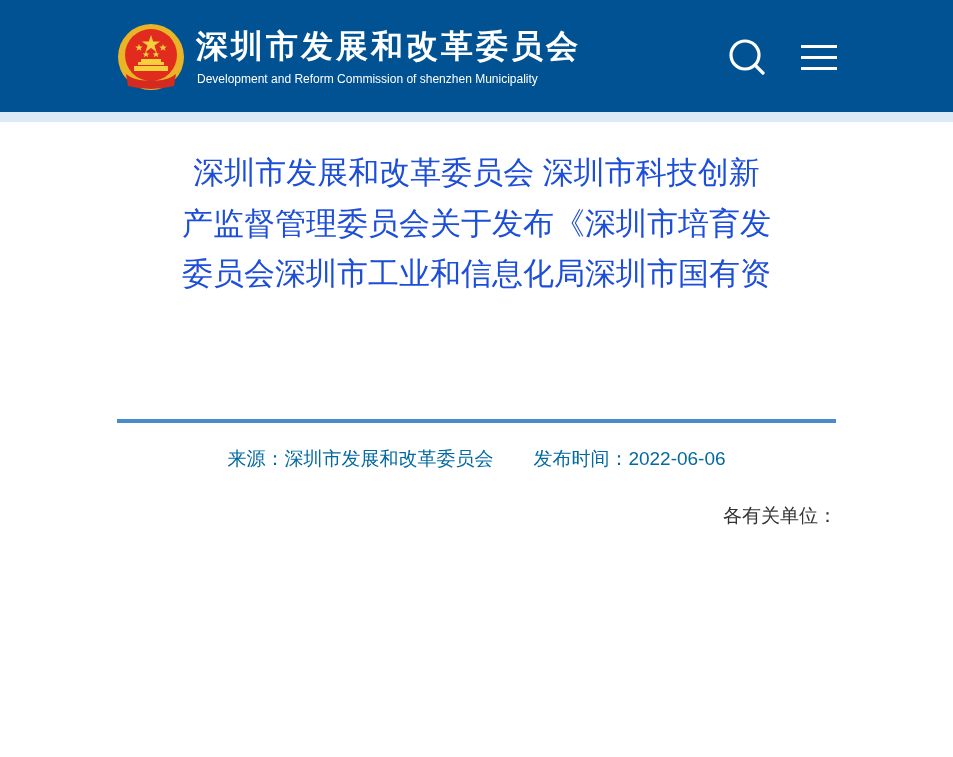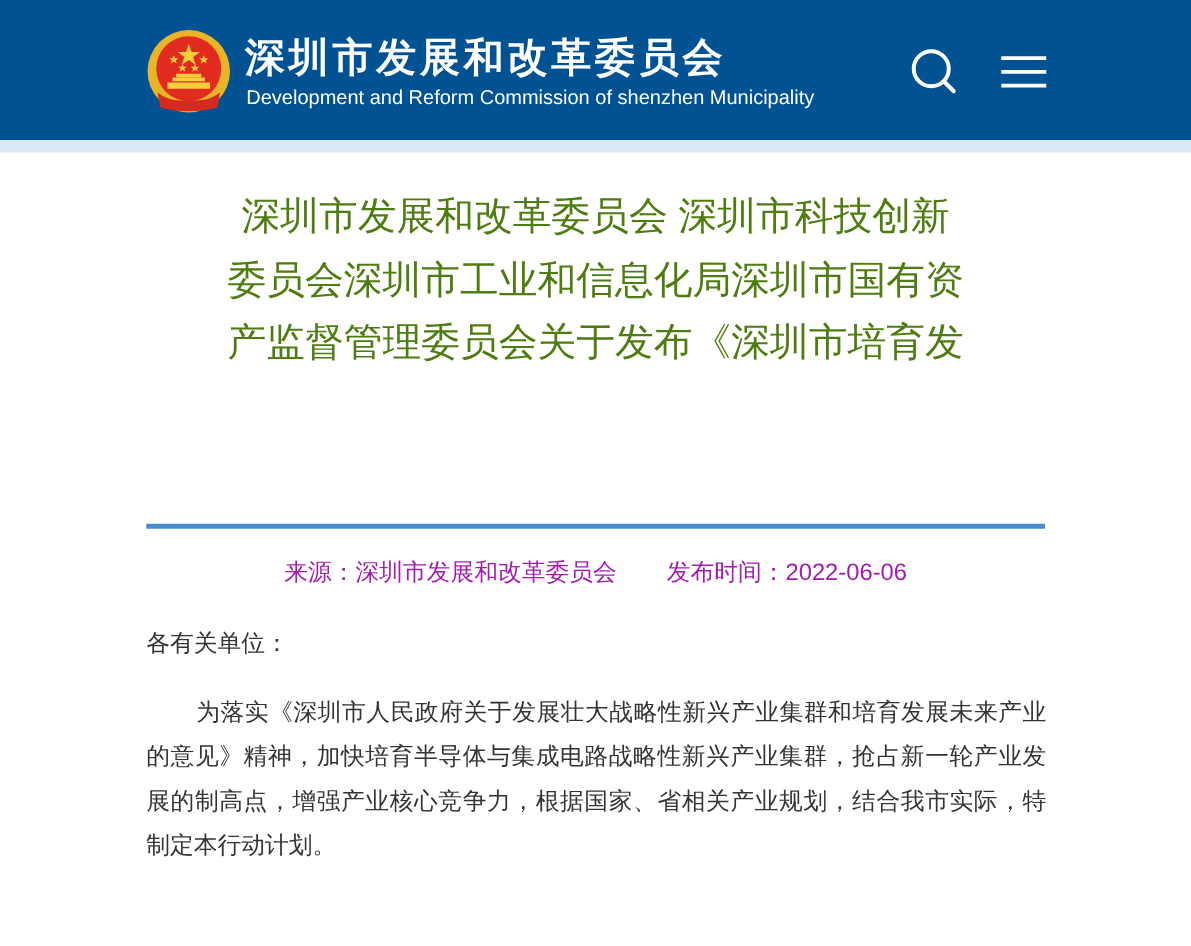--- a/index.html
+++ b/index.html
@@ -19,51 +19,51 @@
     .emblem {
       position: absolute; left: 116px; top: 22px; width: 70px; height: 70px;
     }
     .brand-cn {
       position: absolute; left: 196px; top: 26px;
       color: #ffffff; font-size: 32px; font-weight: bold; letter-spacing: 3px;
       line-height: 40px; white-space: nowrap;
     }
     .brand-en {
       position: absolute; left: 197px; top: 70px;
-      color: #ffffff; font-size: 16px; line-height: 18px; white-space: nowrap;
+      color: #ffffff; font-size: 12px; line-height: 18px; white-space: nowrap;
       font-family: "Liberation Sans", sans-serif;
     }
     .search-btn {
       position: absolute; left: 726px; top: 36px; width: 44px; height: 44px; cursor: pointer;
     }
     .menu-btn {
       position: absolute; left: 798px; top: 40px; width: 42px; height: 34px; cursor: pointer;
     }
     .title {
       position: absolute; left: 150px; top: 148px; width: 653px;
-      color: #4d7c0f; font-size: 31px; line-height: 50.5px; text-align: center;
+      color: #1d4ed8; font-size: 31px; line-height: 50.5px; text-align: center;
       font-family: "Liberation Sans", "DejaVu Sans", sans-serif;
     }
     .divider {
       position: absolute; left: 117px; top: 419px; width: 719px; height: 4px;
       background: #4a8ccb;
     }
     .meta {
       position: absolute; left: 117px; top: 446px; width: 719px; text-align: center;
-      color: #a21caf; font-size: 19px; line-height: 26px; white-space: nowrap;
+      color: #0369a1; font-size: 19px; line-height: 26px; white-space: nowrap;
       font-family: "Liberation Sans", "DejaVu Sans", sans-serif;
     }
     .meta .gap { display: inline-block; width: 40px; }
     .content {
       position: absolute; left: 117px; top: 498px; width: 720px;
       color: #333333; font-size: 19px; line-height: 35.5px;
       font-family: "Liberation Sans", "DejaVu Sans", sans-serif;
     }
     .content p { margin: 0; }
-    .salutation { margin-bottom: 0 !important; }
+    .salutation { margin-bottom: 0 !important; text-align: right; }
     .para { text-indent: 40px; margin-top: 19px !important; text-align: justify; }
     .section { text-indent: 40px; margin-top: 17px !important; }
   </style>
 </head>
 <body>
 
 <div class="header">
   <div class="emblem">
     <svg width="70" height="70" viewBox="0 0 70 70">
       <circle cx="35" cy="35" r="33" fill="#e9b526"></circle>
@@ -93,27 +93,26 @@
       <rect x="3" y="5" width="36" height="3" fill="#ffffff"></rect>
       <rect x="3" y="16" width="36" height="3" fill="#ffffff"></rect>
       <rect x="3" y="27" width="36" height="3" fill="#ffffff"></rect>
     </svg>
   </div>
 </div>
 <div class="strip"></div>
 
 <div class="title">
   <div>深圳市发展和改革委员会 深圳市科技创新</div>
+  <div>产监督管理委员会关于发布《深圳市培育发</div>
   <div>委员会深圳市工业和信息化局深圳市国有资</div>
-  <div>产监督管理委员会关于发布《深圳市培育发</div>
 </div>
 
 <div class="divider"></div>
 
 <div class="meta">
   <span>来源：</span><span>深圳市发展和改革委员会</span><span class="gap"></span><span>发布时间：</span><span>2022-06-06</span>
 </div>
 
 <div class="content">
   <p class="salutation">各有关单位：</p>
-  <p class="para">为落实《深圳市人民政府关于发展壮大战略性新兴产业集群和培育发展未来产业的意见》精神，加快培育半导体与集成电路战略性新兴产业集群，抢占新一轮产业发展的制高点，增强产业核心竞争力，根据国家、省相关产业规划，结合我市实际，特制定本行动计划。</p>
 
 </div>
 
 </body></html>

